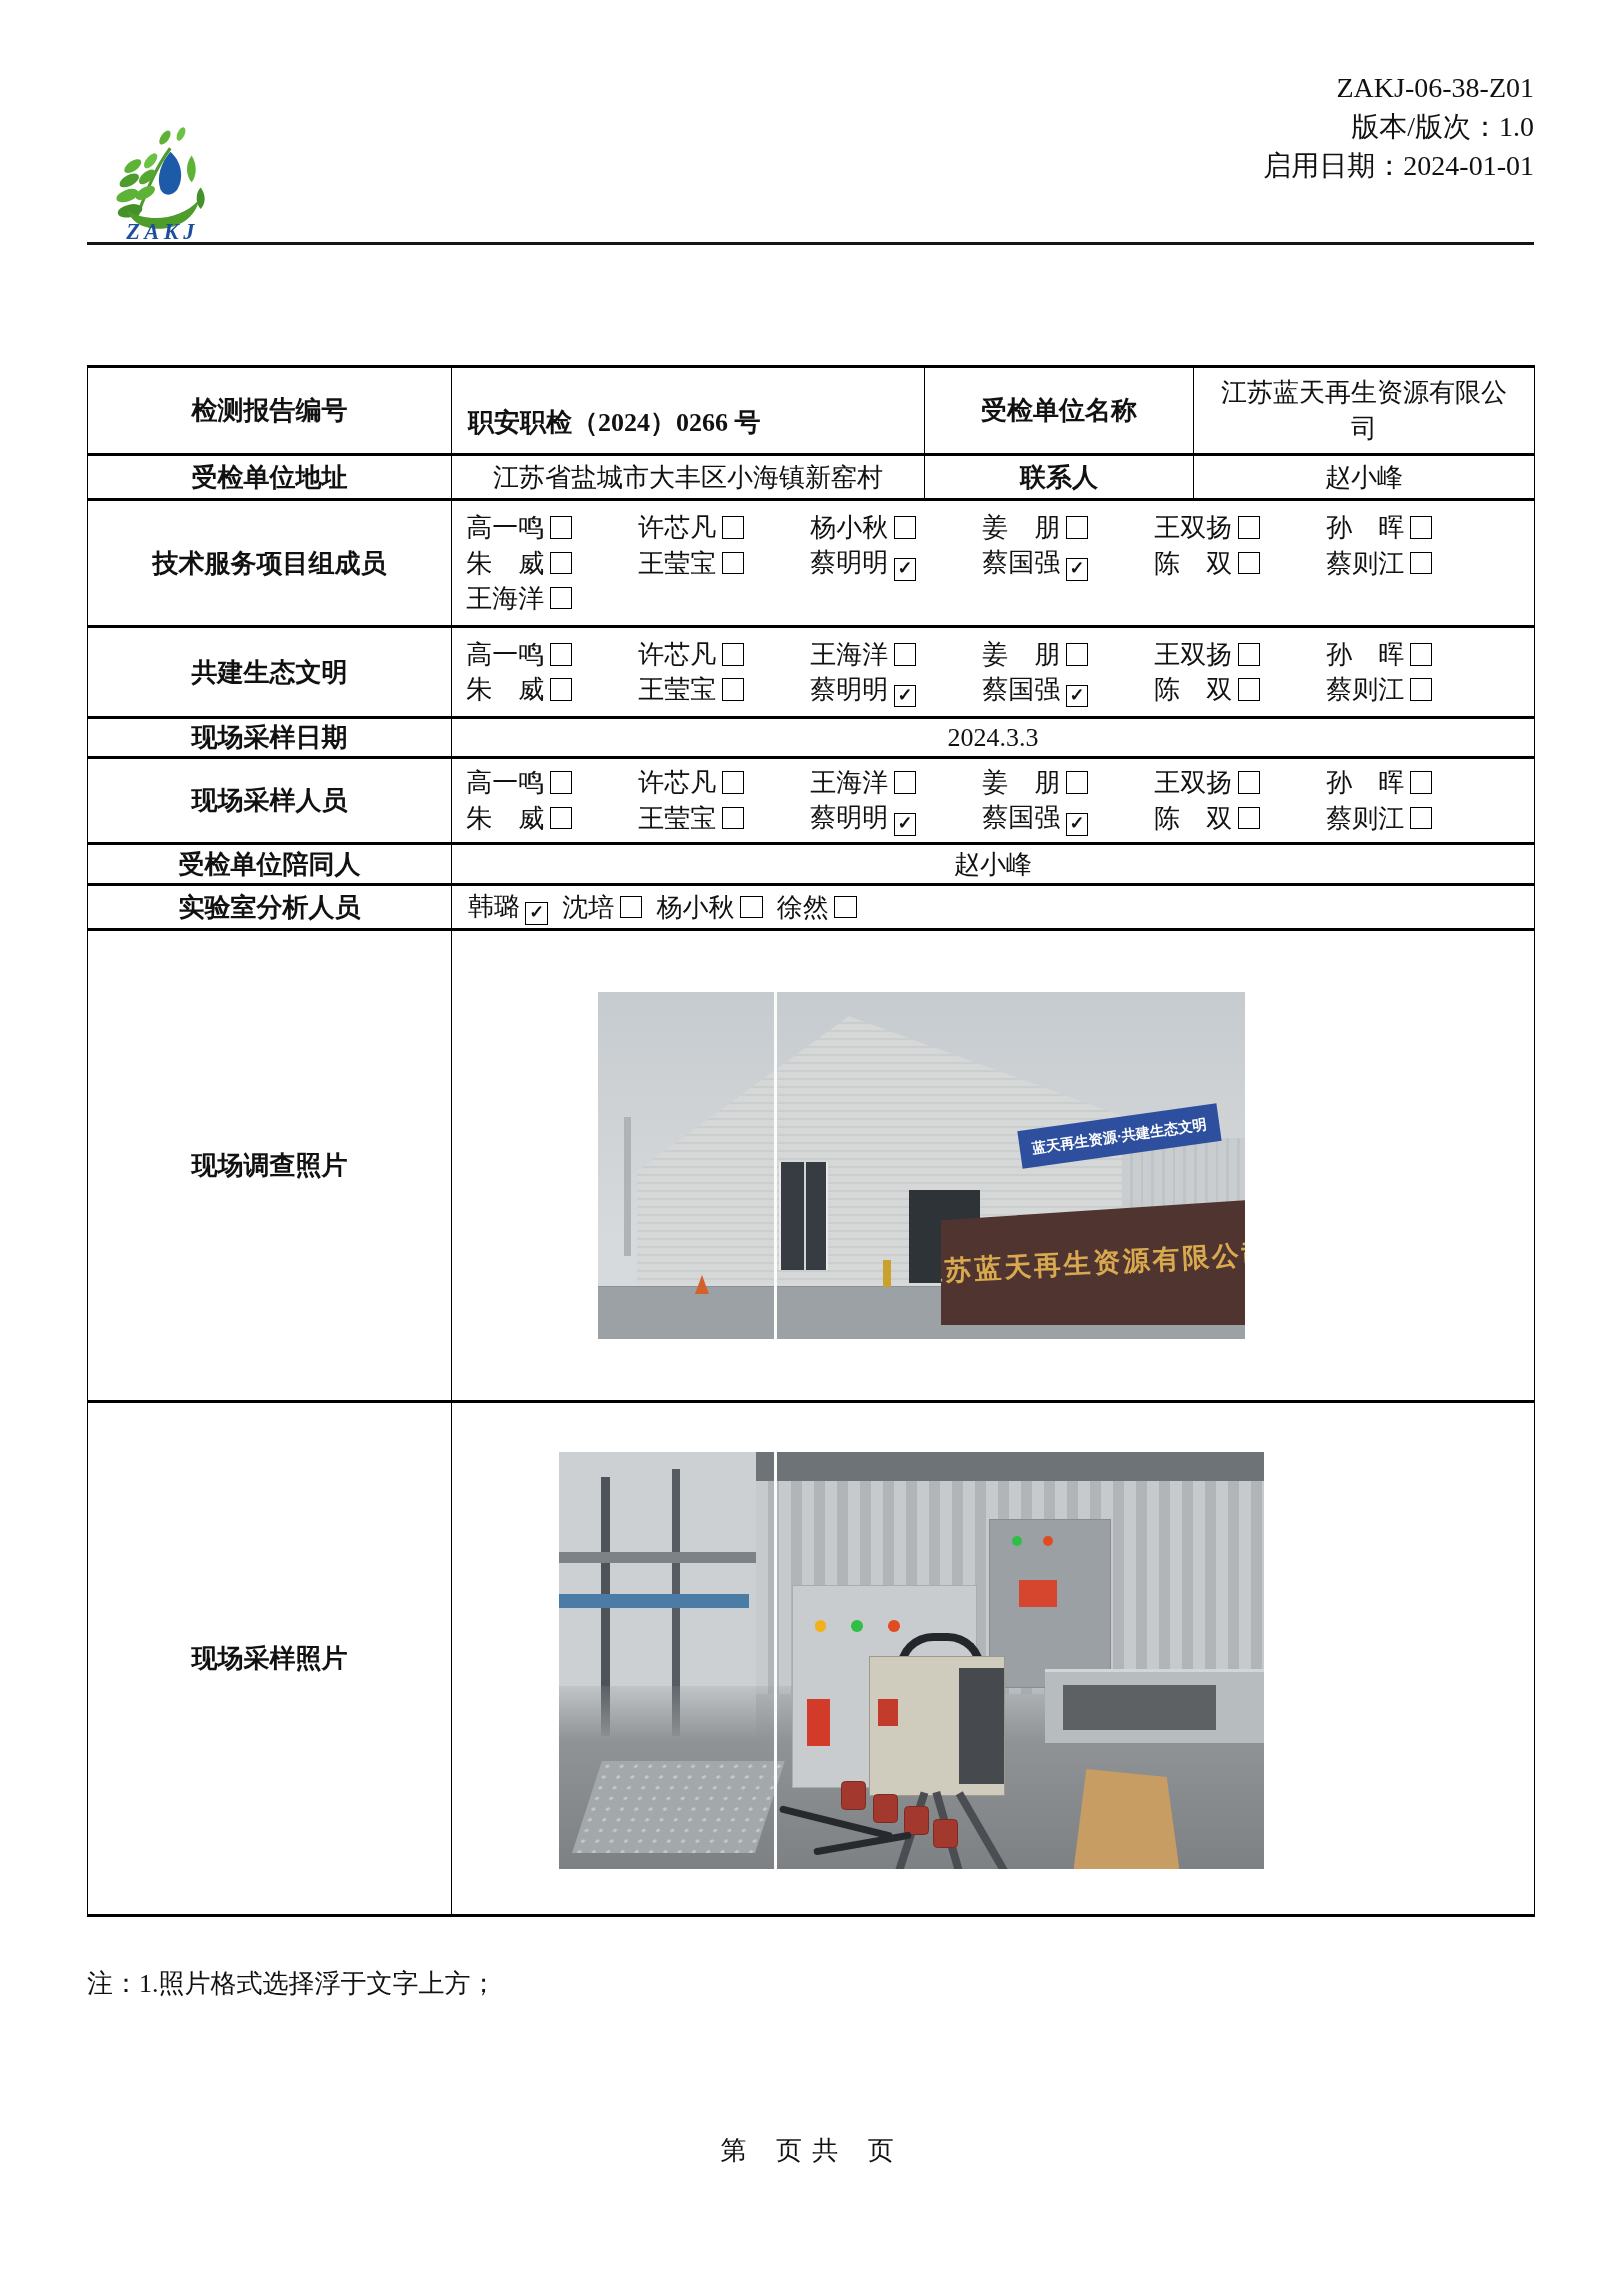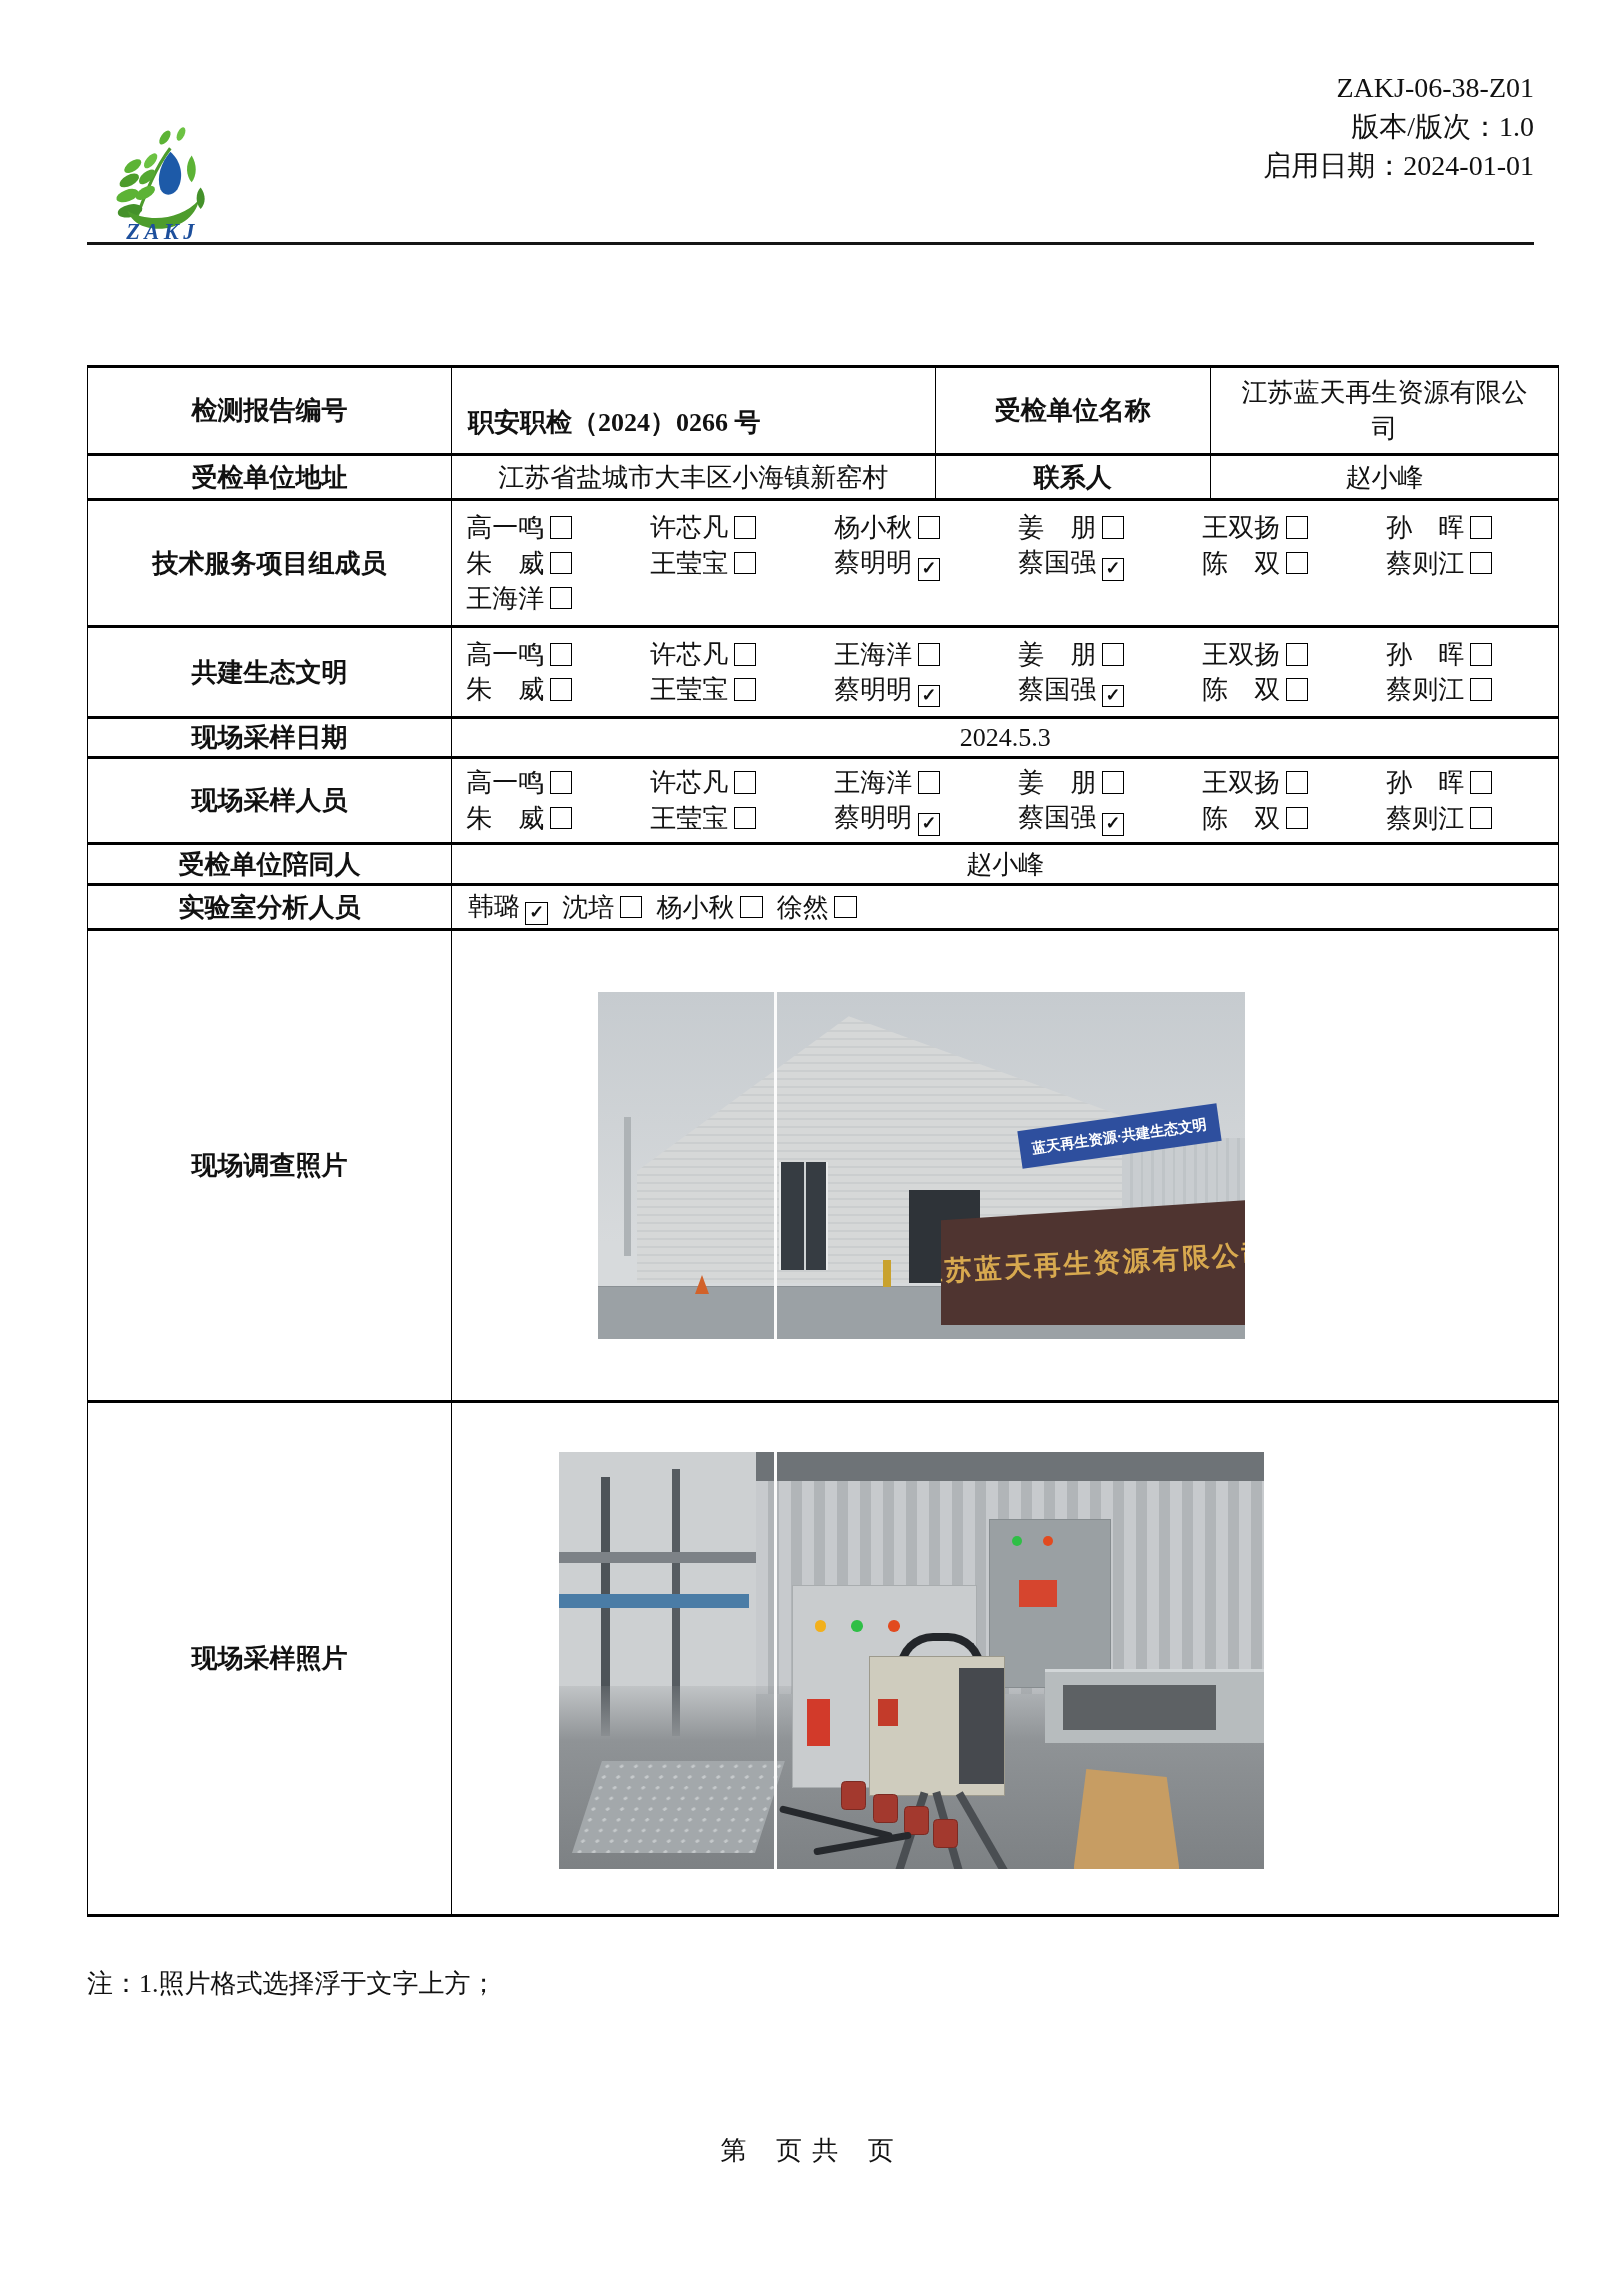--- a/index.html
+++ b/index.html
@@ -20,21 +20,21 @@
 
   
   table.form{position:absolute;left:87px;top:365px;border-collapse:collapse;table-layout:fixed;}
   table.form td{border:1.8px solid #000;border-top-width:3.6px;border-bottom-width:3.6px;
                 font-size:26px;vertical-align:middle;padding:0;overflow:hidden;}
   td.lbl{font-weight:bold;text-align:center;}
   td.center{text-align:center;}
   .val-left{padding-left:16px;font-weight:bold;margin-top:24px;}
   .wrapcell{padding:3.6px 23px;text-align:center;line-height:36px;}
   .plines{display:flex;flex-direction:column;justify-content:space-evenly;height:100%;padding-left:14.3px;box-sizing:border-box;}
-  .pline{display:grid;grid-template-columns:repeat(6,172px);align-items:center;gap:12px;}
+  .pline{display:grid;grid-template-columns:repeat(6,172px);align-items:center;}
   .labline{display:flex;gap:14.3px;align-items:center;padding-left:16px;}
   .person{white-space:pre;}
   .pname{white-space:pre;}
   .cbox{display:inline-block;width:20.6px;height:20.6px;border:1.8px solid #000;margin-left:5.4px;
         vertical-align:-2.7px;text-align:center;line-height:19px;font-size:18px;font-weight:bold;}
   .photocell{position:relative;}
 
   
   .photo{position:absolute;overflow:hidden;}
   .p1{left:146px;top:61px;width:647px;height:347px;background:linear-gradient(#c6cbcf,#d7dadc 72%);}
@@ -202,21 +202,21 @@
                 <span class="person"><span class="pname">蔡国强</span><span class="cbox">✓</span></span>
                 <span class="person"><span class="pname">陈　双</span><span class="cbox"></span></span>
                 <span class="person"><span class="pname">蔡则江</span><span class="cbox"></span></span>
               </div>
         </div>
       </td>
     </tr>
 
     <tr style="height:40px">
       <td class="lbl">现场采样日期</td>
-      <td colspan="3" class="center">2024.5.3</td>
+      <td colspan="3" class="center">2024.3.3</td>
     </tr>
 
     <tr style="height:86px">
       <td class="lbl">现场采样人员</td>
       <td colspan="3">
         <div class="plines">
           <div class="pline">
                 <span class="person"><span class="pname">高一鸣</span><span class="cbox"></span></span>
                 <span class="person"><span class="pname">许芯凡</span><span class="cbox"></span></span>
                 <span class="person"><span class="pname">王海洋</span><span class="cbox"></span></span>

